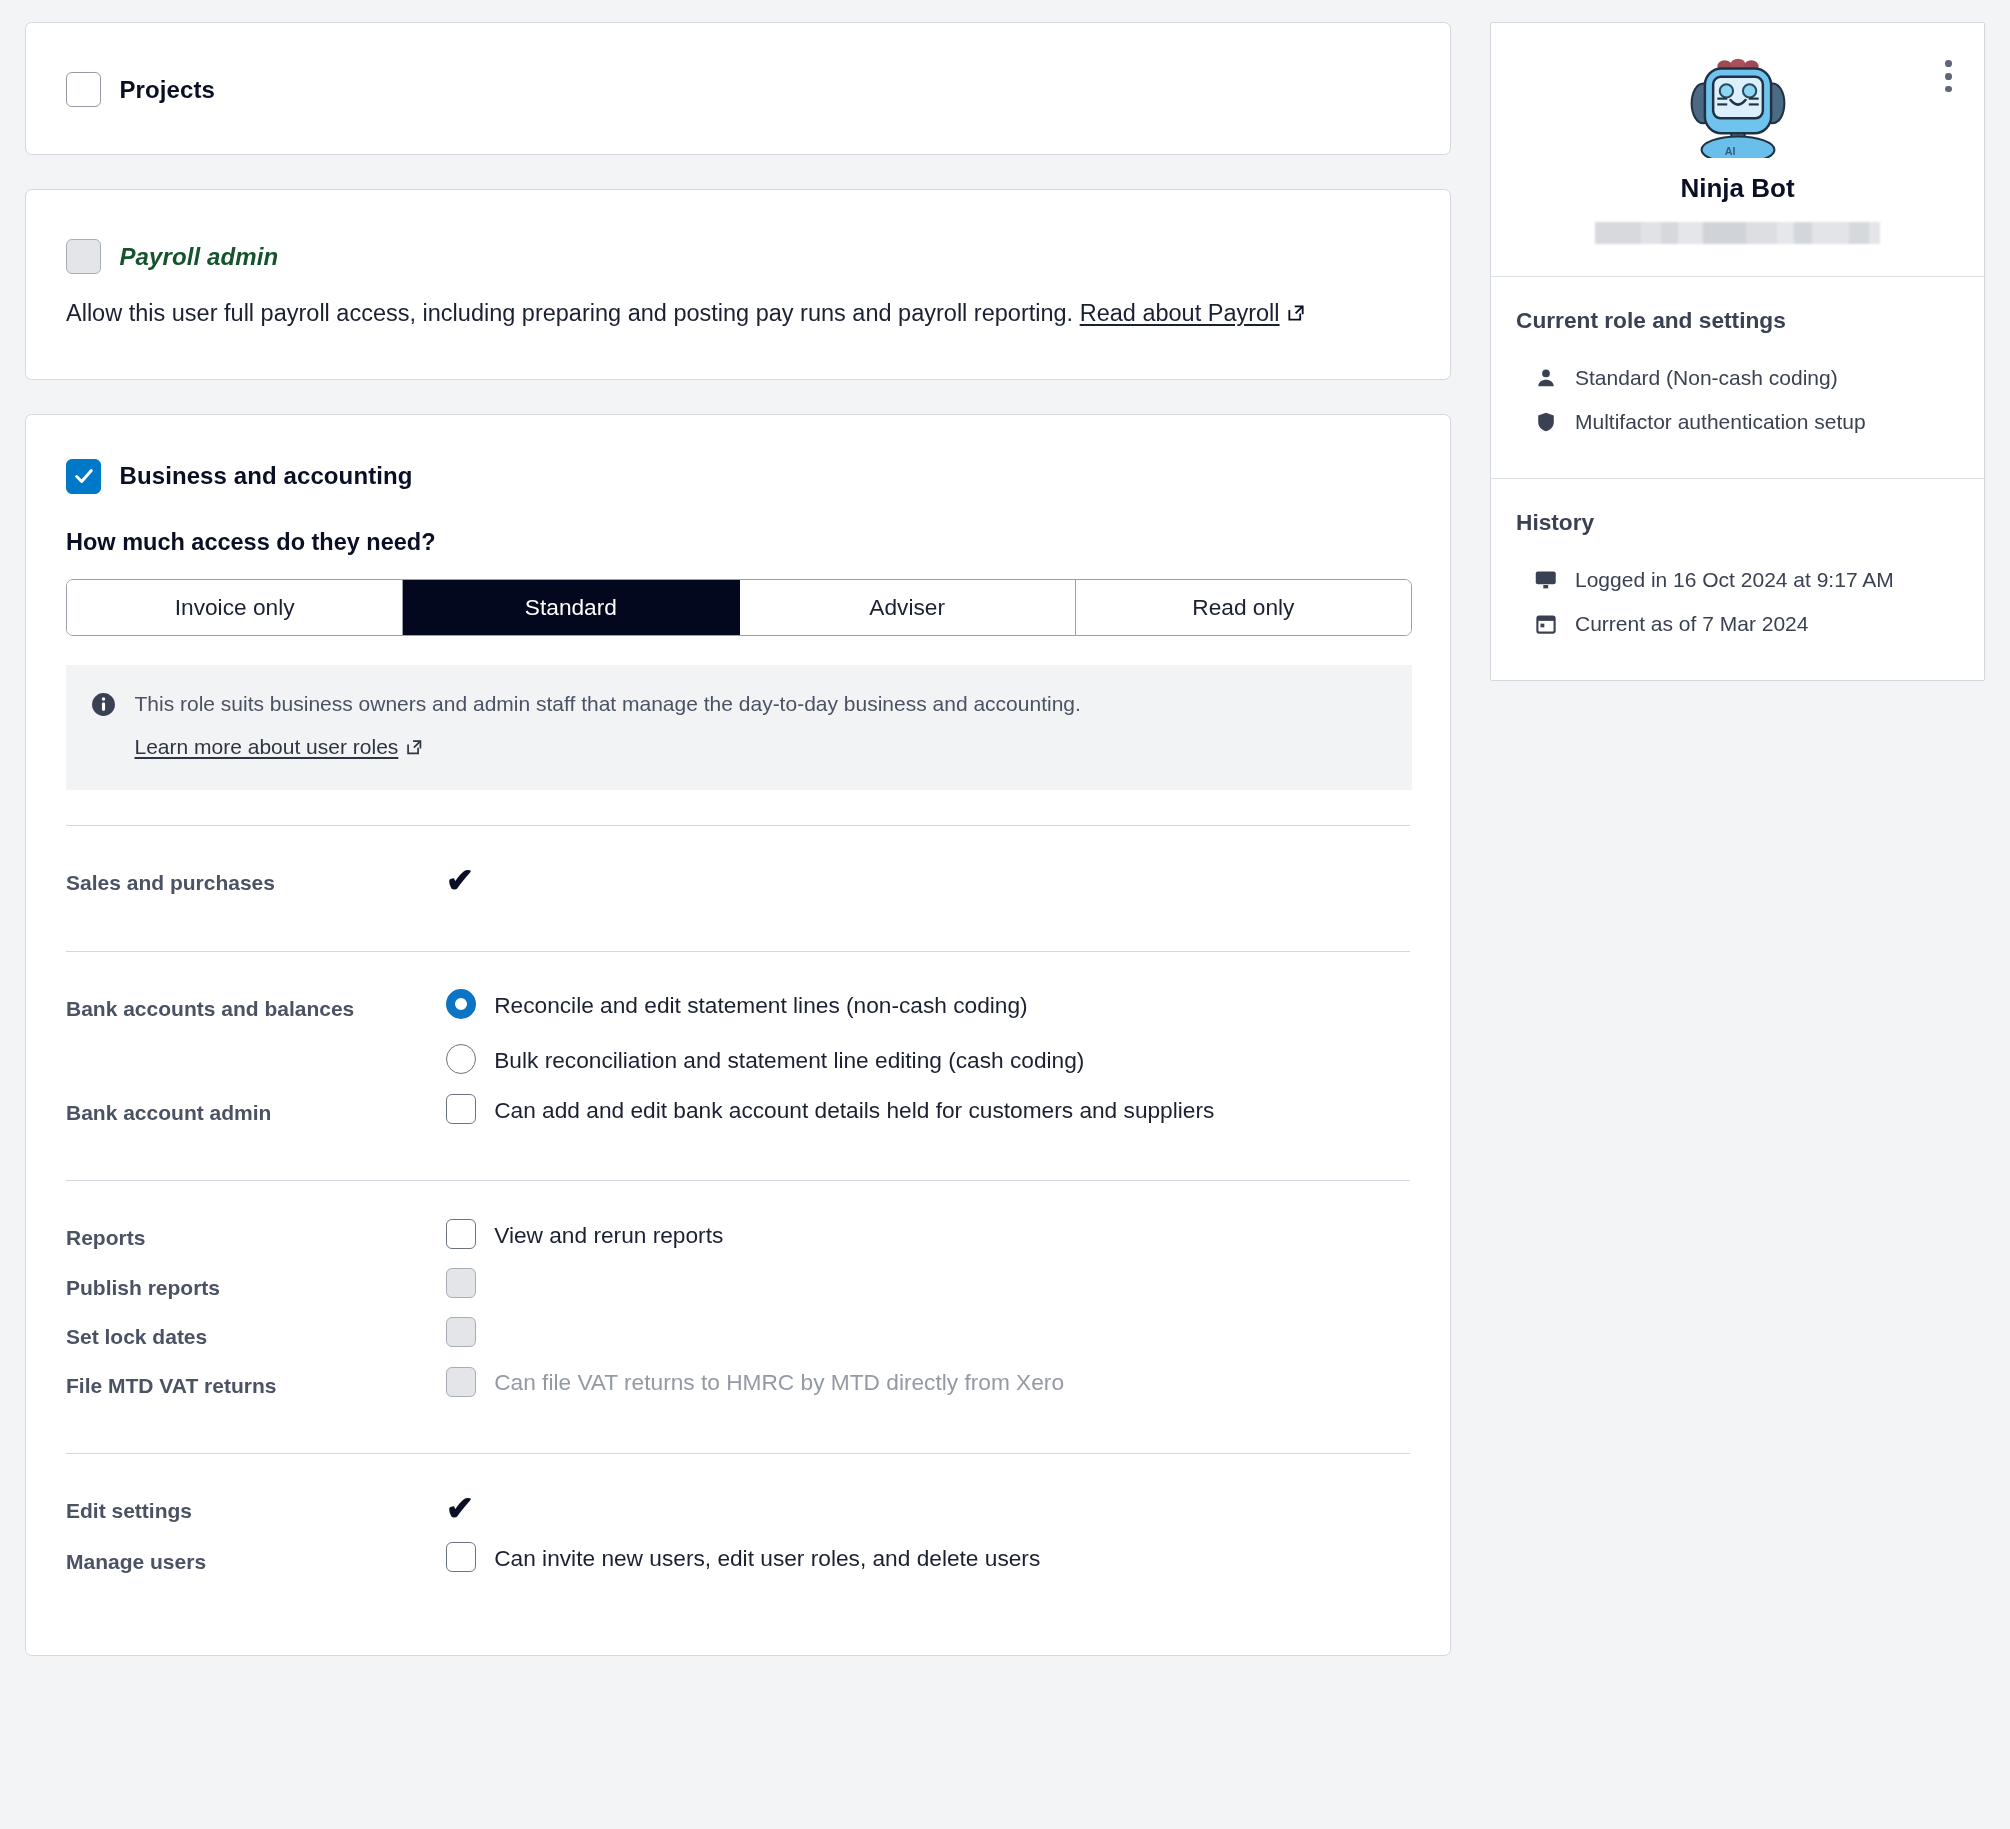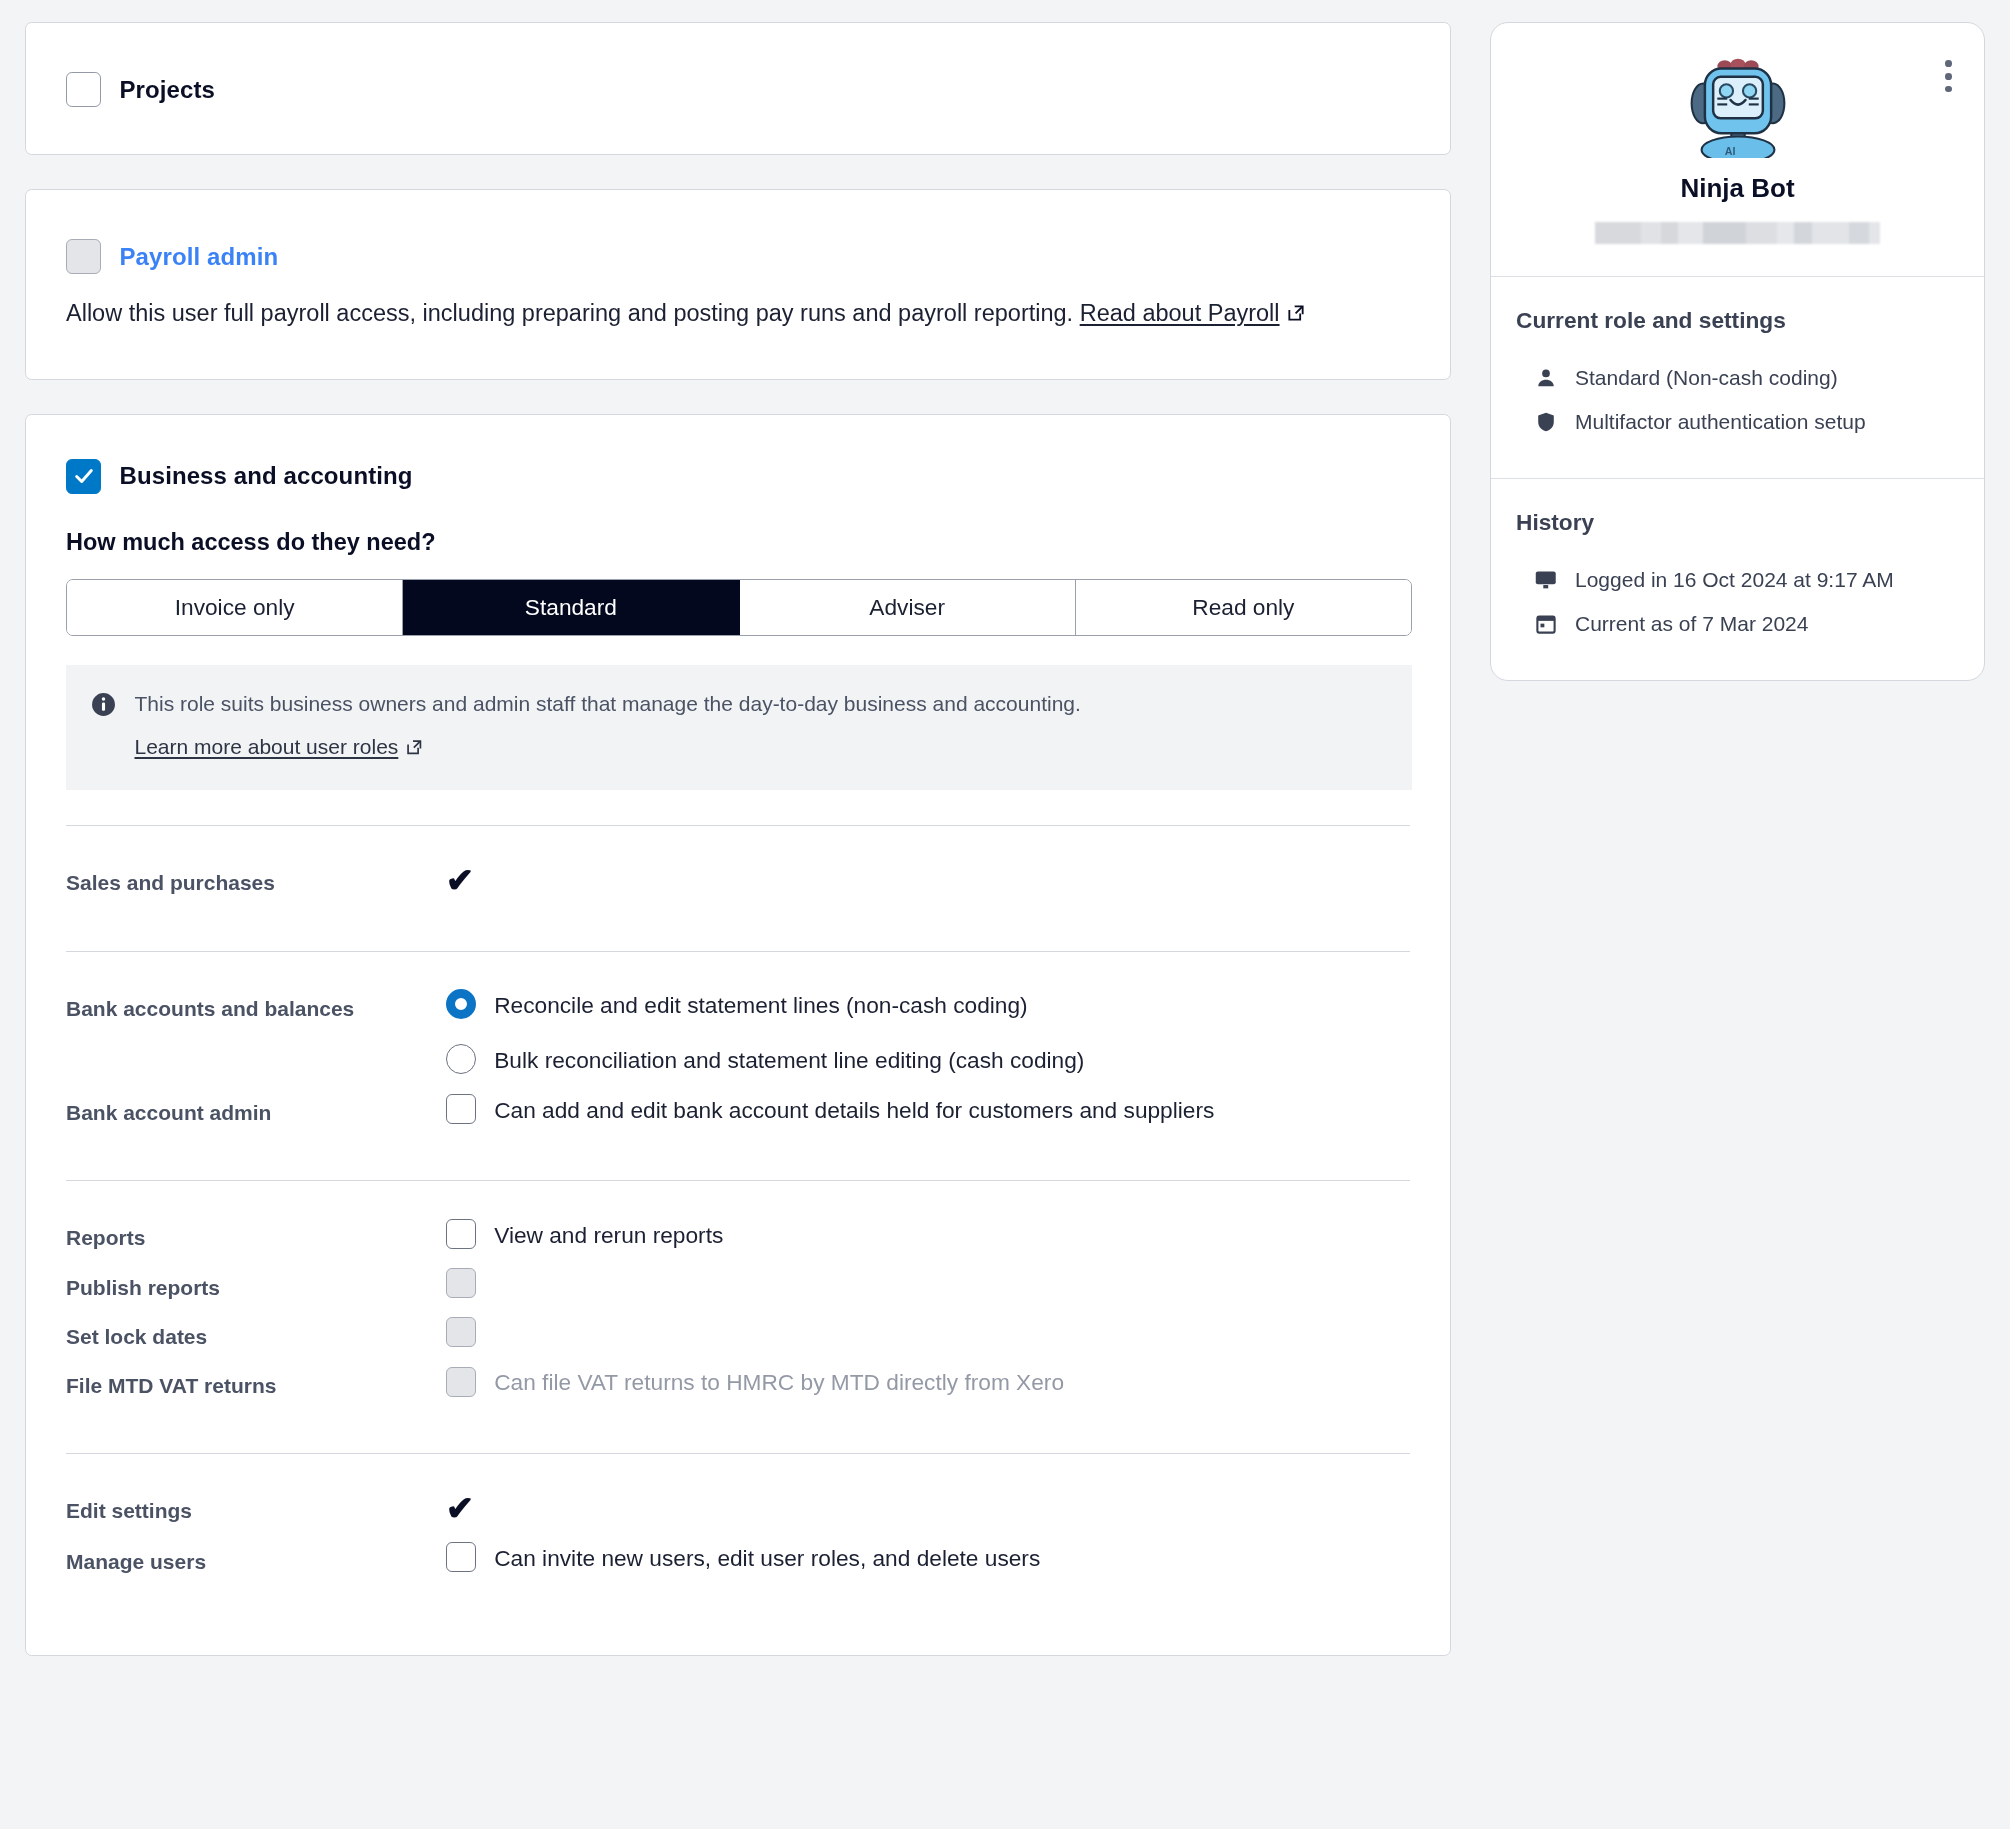--- a/index.html
+++ b/index.html
@@ -67,21 +67,21 @@
     border-color: #0078C8;
   }
   .cb.checked svg { display: block; }
 
   .cb-label {
     font-size: 24px;
     font-weight: bold;
     color: #0B0F26;
     letter-spacing: 0.1px;
   }
-  .cb-label.muted { color: #3b82f6; }
+  .cb-label.muted { color: #14532d; font-style: italic; }
 
   .card-desc {
     margin-top: 22px;
     font-size: 23.5px;
     line-height: 1.45;
     color: #1B2032;
   }
 
   .ext-link {
     color: #1B2032;
@@ -249,21 +249,21 @@
     color: #0B0F26;
     font-weight: bold;
     padding-top: 1.7px;
   }
 
   
   .side {
     width: 561px;
     background: #FFFFFF;
     border: 0.8px solid #D4D7DD;
-    border-radius: 18px;
+    border-radius: 2px;
     overflow: hidden;
   }
 
   .side-top {
     position: relative;
     padding: 28.5px 25px 32px 25px;
     border-bottom: 0.8px solid #DCDFE4;
     text-align: center;
   }
 

